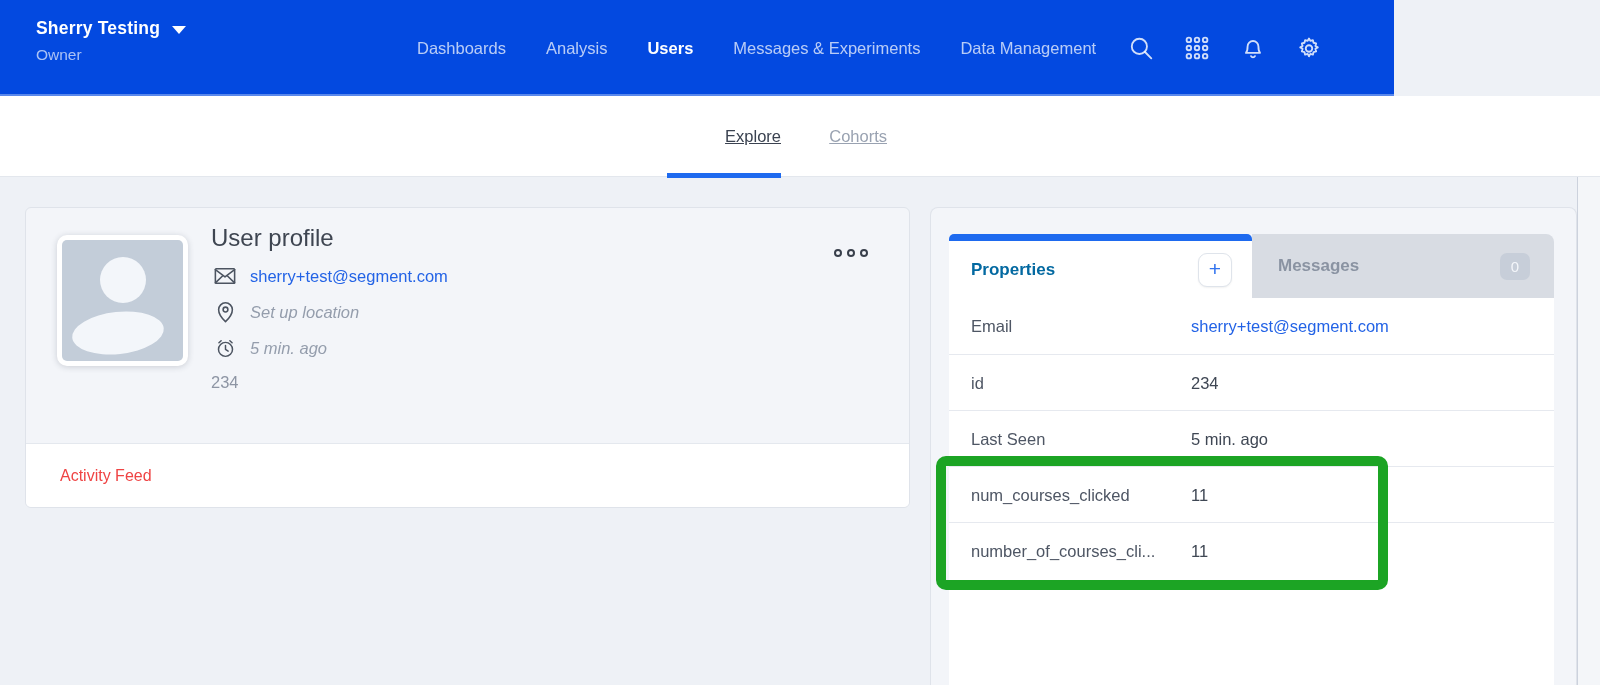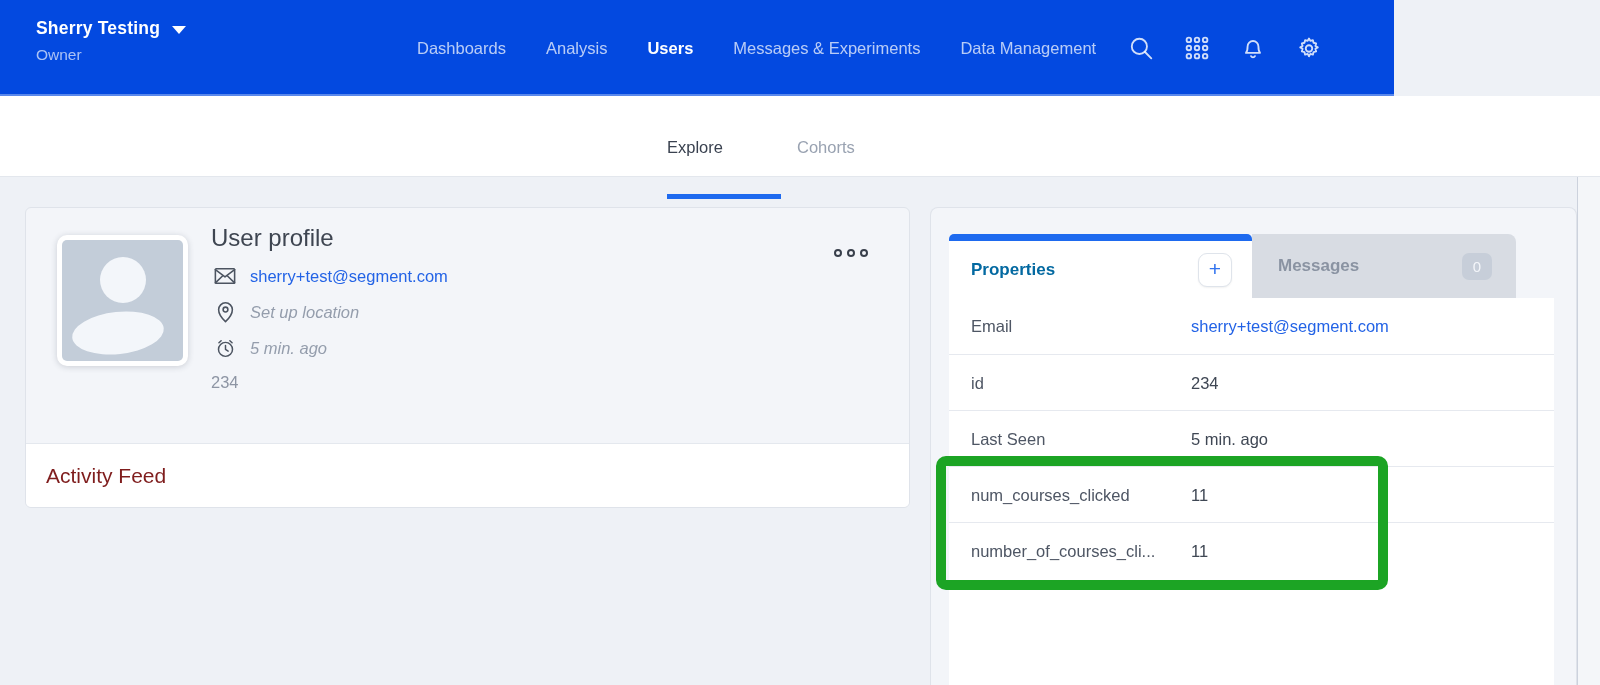--- a/index.html
+++ b/index.html
@@ -27,22 +27,22 @@
   .iconbar { position:absolute; right:72px; top:0; height:96px; display:flex;
     align-items:center; gap:30px; }
   .hicon { width:26px; height:26px; display:flex; align-items:center;
     justify-content:center; cursor:pointer; }
   .hicon svg { stroke:rgba(255,255,255,.82); fill:none; stroke-width:1.7;
     stroke-linecap:round; stroke-linejoin:round; }
 
   
   .tabbar { position:absolute; left:0; top:96px; width:1600px; height:81px;
     background:#fff; border-bottom:1px solid #E3E7ED; }
-  .page-tab { position:absolute; top:0; height:102px; display:flex;
-    align-items:center; justify-content:flex-start; font-size:16.5px; cursor:pointer; }
+  .page-tab { position:absolute; top:0; height:81px; display:flex;
+    align-items:center; justify-content:flex-end; font-size:16.5px; cursor:pointer;text-decoration:underline; }
   .page-tab.explore { left:667px; width:114px; color:#3A4250; }
   .page-tab.explore .underline { content:''; position:absolute; left:0; bottom:-1px;
     width:114px; height:5px; background:#1E6AEF; }
   .page-tab.cohorts { left:797px; width:90px; color:#99A2B1; }
 
   
   .left-card { position:absolute; left:25px; top:207px; width:885px; height:301px;
     border:1px solid #DFE3EA; border-radius:6px; background:#F3F5F9; overflow:hidden;padding-left:28px; }
   .avatar { position:absolute; left:31px; top:27px; width:131px; height:131px;
     background:#fff; border-radius:10px; box-shadow:0 1px 6px rgba(40,50,70,.20);
@@ -61,40 +61,40 @@
     stroke-linecap:round; stroke-linejoin:round; }
   .detail-text { margin-left:14px; font-size:16.5px; }
   .detail-text.link { color:#2363E6; cursor:pointer; }
   .detail-text.muted { color:#949DAC;font-style:italic; }
   .uid-row { margin-top:13px; font-size:16.5px; color:#8D95A4; }
   .dots-menu { position:absolute; left:804px; top:37px; display:flex; gap:5px;
     cursor:pointer; padding:4px; }
   .dot { width:8px; height:8px; border:2.2px solid #383F4B; border-radius:50%; }
   .activity-bar { position:absolute; left:0; bottom:0; width:100%; height:64px;
     background:#fff; border-top:1px solid #E4E8EE; display:flex; align-items:center; }
-  .activity-title { margin-left:20px; font-size:21px; color:#7f1d1d; }
+  .activity-title { margin-left:34px; font-size:16px; color:#ef4444; }
 
   
   .right-outer { position:absolute; left:930px; top:207px; width:647px; height:478px;
     background:#F3F5F9; border:1px solid #DFE3EA; border-bottom:none;
     border-radius:8px 8px 0 0; }
   .panel { position:absolute; left:18px; top:26px; width:605px; bottom:0;
     display:flex; flex-direction:column; }
   .ptabs { display:flex; height:64px; flex:none; }
   .tab-properties { position:relative; width:303px; background:#fff;
     border-radius:5px 5px 0 0; display:flex; align-items:center;
     justify-content:space-between; padding:7px 20px 0 22px; cursor:pointer; }
   .tab-properties .topbar { position:absolute; left:0; top:0; width:100%; height:7px;
     background:#1E6AEF; border-radius:5px 5px 0 0; }
   .tab-properties .tlabel { font-size:17px; font-weight:bold; color:#0369a1; }
   .plus-btn { width:34px; height:34px; background:#fff; border:1px solid #DFE4EB;
     border-radius:9px; box-shadow:0 1px 2px rgba(0,0,0,.06); color:#3173EE;
     font-size:21px; display:flex; align-items:center; justify-content:center;
     cursor:pointer; line-height:1; padding-bottom:2px; }
-  .tab-messages { width:264px; background:#D8DCE3; border-radius:0 8px 0 0;
+  .tab-messages { width:302px; background:#D8DCE3; border-radius:0 8px 0 0;
     display:flex; align-items:center; justify-content:space-between;
     padding:0 24px 0 26px; cursor:pointer; }
   .tab-messages .tlabel { font-size:17px; font-weight:bold; color:#8A93A2; }
   .count-badge { min-width:30px; height:27px; background:#C7CED9; border-radius:7px;
     color:#F4F6FA; font-size:15px; display:flex; align-items:center;
     justify-content:center; padding:0 8px; }
   .prop-row { position:relative; height:56px; background:#fff; flex:none;
     border-top:1px solid #E6E9EF; }
   .prop-row.first { border-top:none; }
   .prop-label { position:absolute; left:22px; top:50%; transform:translateY(-50%);

